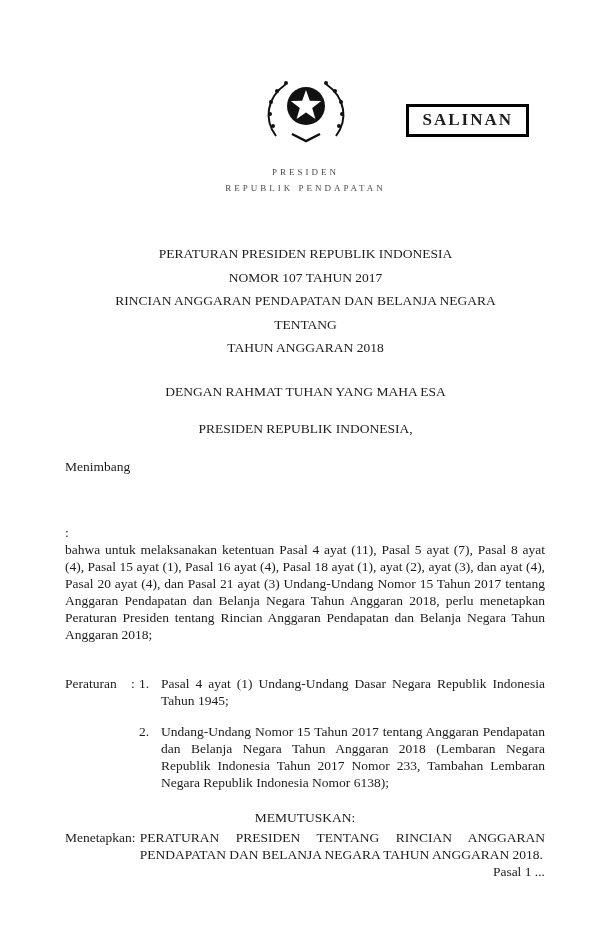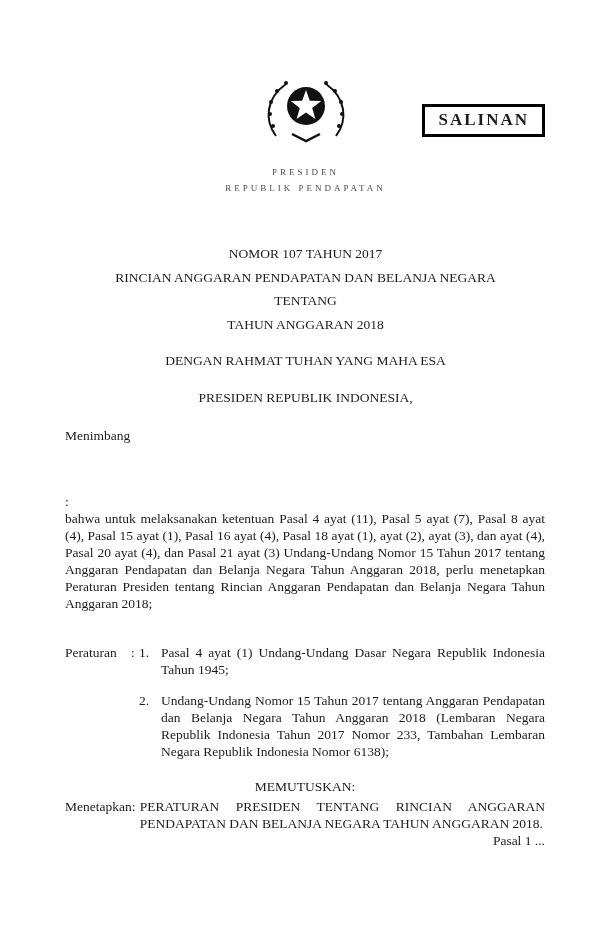--- a/index.html
+++ b/index.html
@@ -20,37 +20,37 @@
   .seal-caption {
     margin-top:10px;
     text-align:center;
     font-size:9px;
     letter-spacing:3px;
     line-height:1.8;
     color:#4a4a4a;
   }
   .salinan-box {
     position:absolute;
-    top:104px; right:66px;
+    top:104px; right:82px;
     border:3px solid #000;
     padding:3px 13px 4px 13px;
     font-weight:bold;
     font-size:17px;
     letter-spacing:2px;
     background:#fff;
   }
 
   
   .title-block {
     margin-top:46px;
     text-align:center;
     font-size:13.5px;
     line-height:23.5px;
   }
-  .invocation { margin-top:13px; text-align:center; font-size:13.5px; line-height:23px; }
+  .invocation { margin-top:20px; text-align:center; font-size:13.5px; line-height:23px; }
   .issuer     { margin-top:14px; text-align:center; font-size:13.5px; line-height:23px; }
 
   
   .content { padding:0 66px 0 65px; font-size:13.5px; line-height:17px; }
   .content { margin-top:18px; }
   .clause { display:flex; align-items:flex-start; }
   .clause-label { flex:0 0 66px; }
   .clause-colon { flex:0 0 8px; }
   .clause-body  { flex:1; text-align:justify; }
 
@@ -99,20 +99,21 @@
     </svg>
     <div class="seal-caption">
       <div>PRESIDEN</div>
       <div>REPUBLIK PENDAPATAN</div>
     </div>
   </div>
 
   <div class="salinan-box">SALINAN</div>
 
   <div class="title-block">
+    <div>PERATURAN PRESIDEN REPUBLIK INDONESIA</div>
     <div>NOMOR 107 TAHUN 2017</div>
     <div>RINCIAN ANGGARAN PENDAPATAN DAN BELANJA NEGARA</div>
     <div>TENTANG</div>
     <div>TAHUN ANGGARAN 2018</div>
   </div>
 
   <div class="invocation">DENGAN RAHMAT TUHAN YANG MAHA ESA</div>
   <div class="issuer">PRESIDEN REPUBLIK INDONESIA,</div>
 
   <div class="content">

